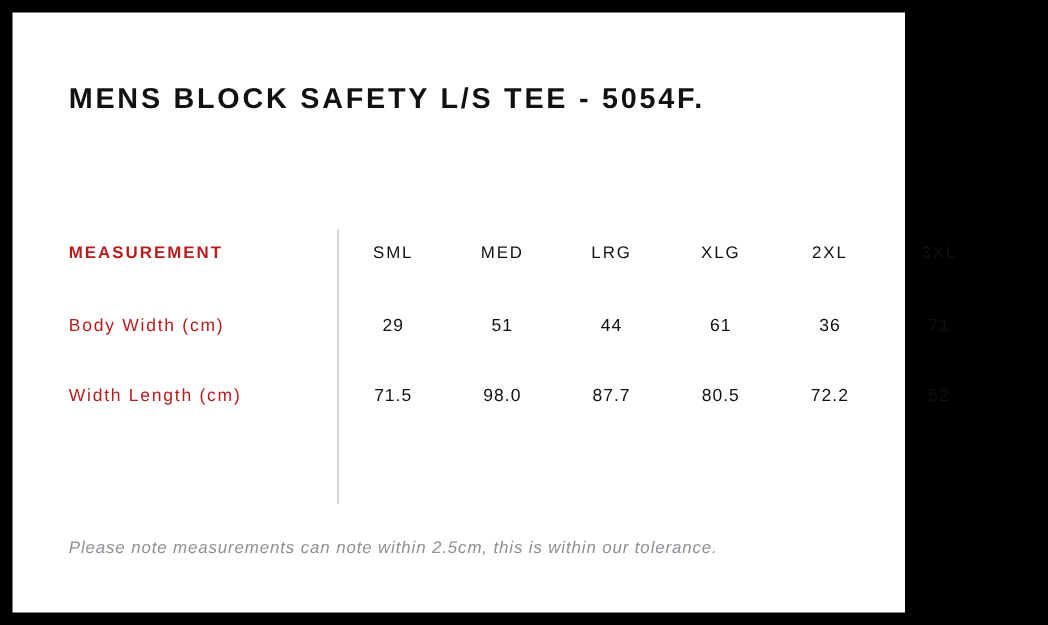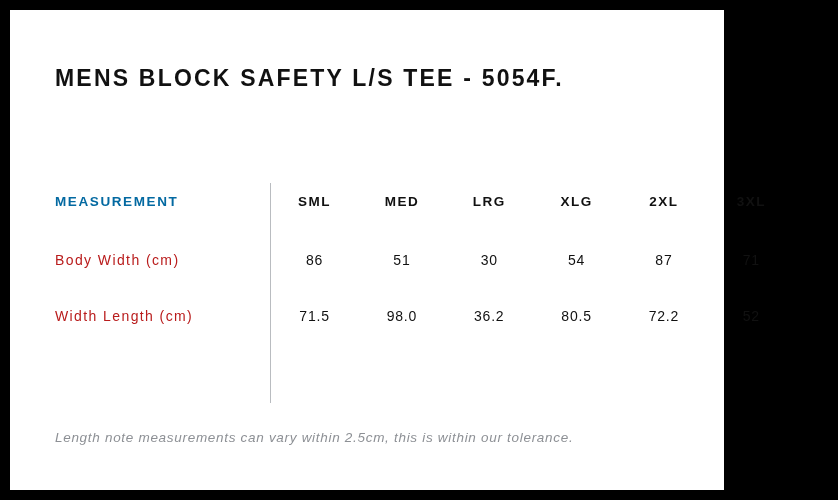--- a/index.html
+++ b/index.html
@@ -55,27 +55,27 @@
     width: 87px;
   }
   .head-row th {
     height: 62px;
     vertical-align: middle;
   }
   .head-label {
     font-size: 13.5px;
     font-weight: bold;
     letter-spacing: 1.6px;
-    color: #0369a1;
+    color: #b91c1c;
     text-align: left;
     padding-left: 0;
   }
   .head-size {
     font-size: 13.5px;
-    font-weight: bold;
+    font-weight: normal;
     letter-spacing: 1.5px;
     color: #111111;
     text-align: center;
   }
   .data-row td {
     height: 56px;
     vertical-align: middle;
   }
   .row-label {
     font-size: 14px;
@@ -134,35 +134,35 @@
           <th class="head-size">MED</th>
           <th class="head-size">LRG</th>
           <th class="head-size">XLG</th>
           <th class="head-size">2XL</th>
           <th class="head-size">3XL</th>
         </tr>
       </thead>
       <tbody>
         <tr class="data-row">
           <td class="row-label">Body Width (cm)</td>
-          <td class="cell-val">86</td>
+          <td class="cell-val">29</td>
           <td class="cell-val">51</td>
-          <td class="cell-val">30</td>
-          <td class="cell-val">54</td>
-          <td class="cell-val">87</td>
+          <td class="cell-val">44</td>
+          <td class="cell-val">61</td>
+          <td class="cell-val">36</td>
           <td class="cell-val">71</td>
         </tr>
         <tr class="data-row">
           <td class="row-label">Width Length (cm)</td>
           <td class="cell-val">71.5</td>
           <td class="cell-val">98.0</td>
-          <td class="cell-val">36.2</td>
+          <td class="cell-val">87.7</td>
           <td class="cell-val">80.5</td>
           <td class="cell-val">72.2</td>
           <td class="cell-val">52</td>
         </tr>
       </tbody>
     </table>
   </div>
 
-  <div class="footnote">Length note measurements can vary within 2.5cm, this is within our tolerance.</div>
+  <div class="footnote">Please note measurements can note within 2.5cm, this is within our tolerance.</div>
 
 </div>
 
 </body></html>

